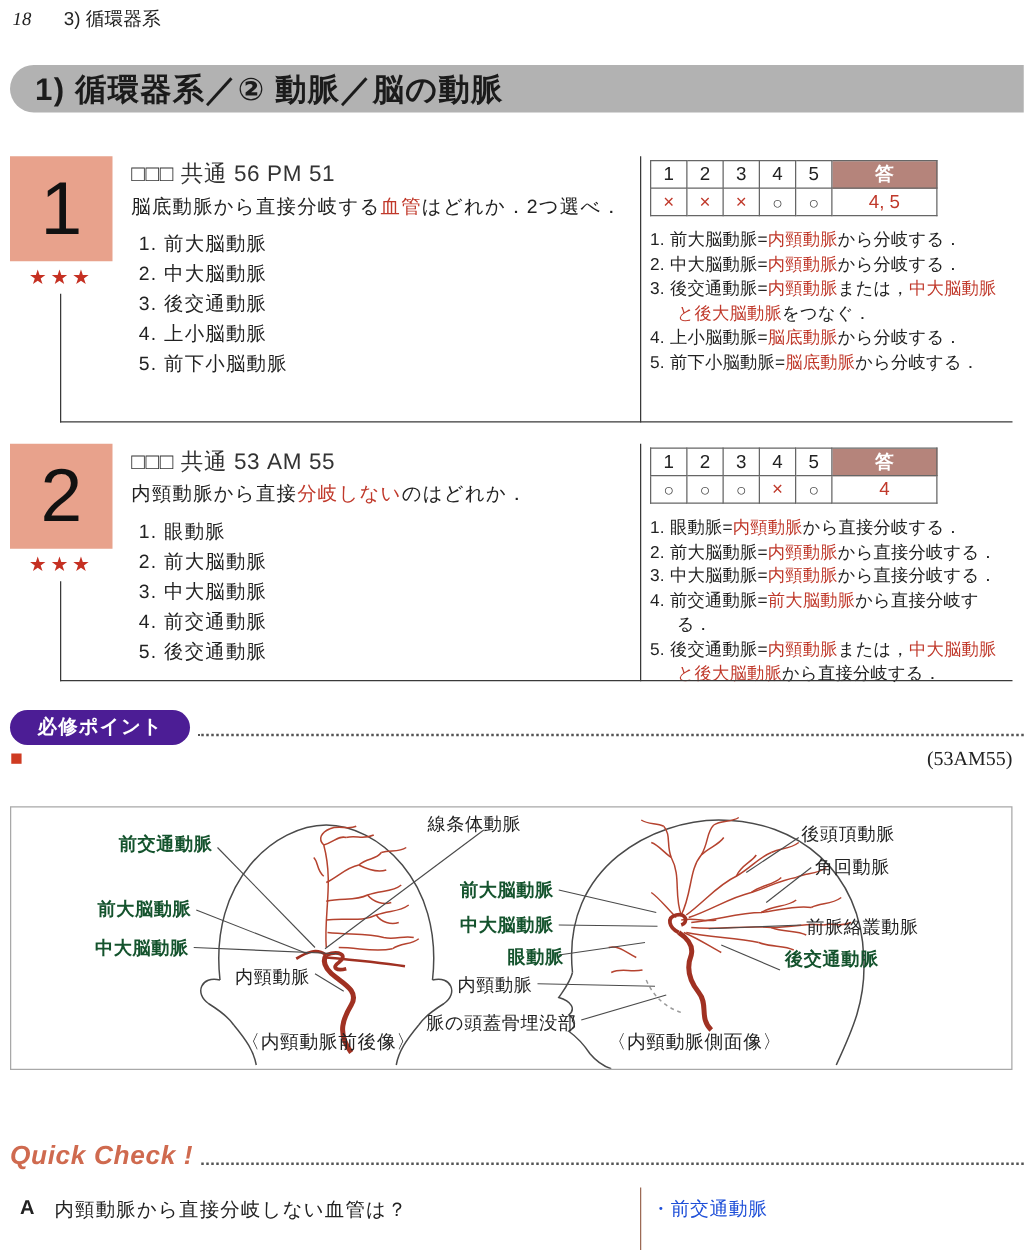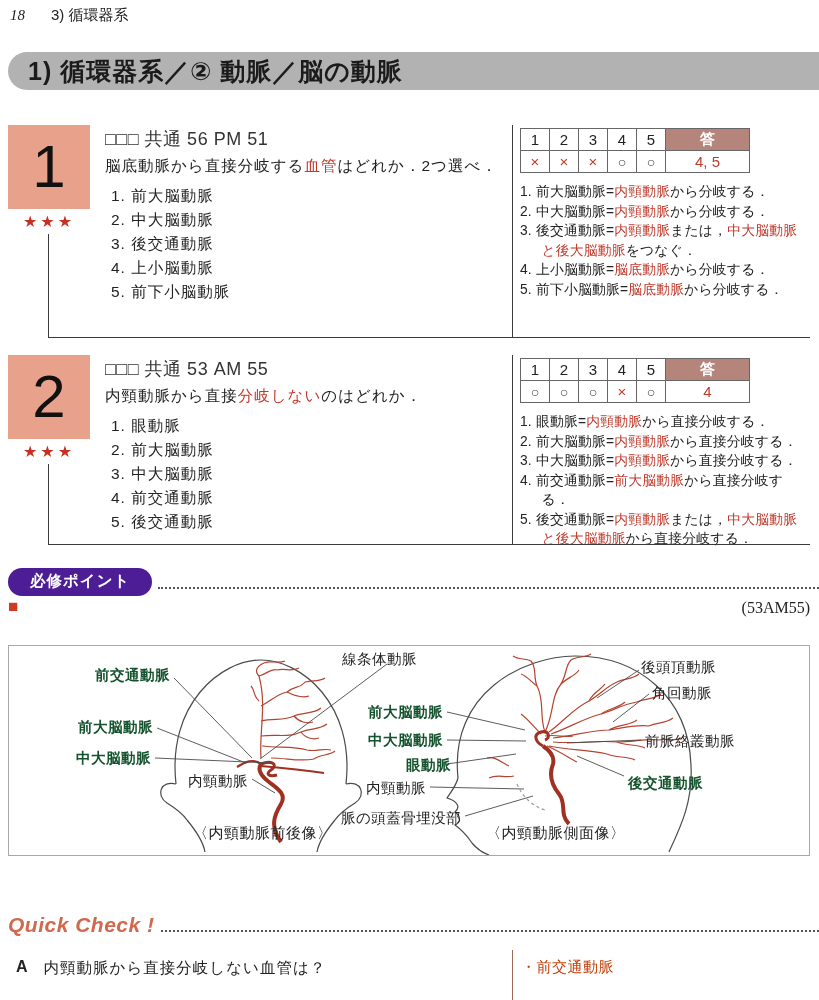--- a/index.html
+++ b/index.html
@@ -78,32 +78,32 @@
   .L-cap  { left:184px; top:178px; }
   
   .R-aca  { left:359px; top:57px; }
   .R-mca  { left:359px; top:85px; }
   .R-oph  { left:366px; top:110px;margin-left:31px; }
   .R-ica  { left:357px; top:133px; }
   .R-sk   { left:332px; top:163px; }
   .R-pp   { left:632px; top:12px; }
   .R-ang  { left:643px; top:38px; }
   .R-acho { left:636px; top:86px; }
-  .R-pcom { left:619px; top:128px; }
+  .R-pcom { left:619px; top:112px; }
   .R-cap  { left:477px; top:178px; }
 
   
   .qc-title-row { position:absolute; top:913px; left:8px; right:0; display:flex; align-items:center; }
   .qc-title { font-style:italic; font-weight:bold; font-size:21px; color:#cf6a4f; letter-spacing:0.5px; white-space:nowrap; }
   .qc-body { position:absolute; top:950px; left:8px; right:9px; bottom:0; display:flex; }
   .qc-q { flex:1; display:flex; padding-top:8px; }
   .qc-q-label { font-weight:bold; font-size:16px; margin:0 16px 0 8px; }
   .qc-q-text { font-size:15.5px; letter-spacing:1px; }
   .qc-a { width:298px; border-left:1px solid #9c6a55; padding:8px 0 0 8px; }
-  .qc-a-text { font-size:15px; color:#c2410c; letter-spacing:0.5px;font-family:Liberation Mono, monospace; }
+  .qc-a-text { font-size:15px; color:#1d4ed8; letter-spacing:0.5px;font-family:Liberation Mono, monospace; }
 </style>
 </head>
 <body>
 
 <div class="page">
 
   <div class="page-header">
     <span class="page-num">18</span>
     <span class="page-crumb">3) 循環器系</span>
   </div>

